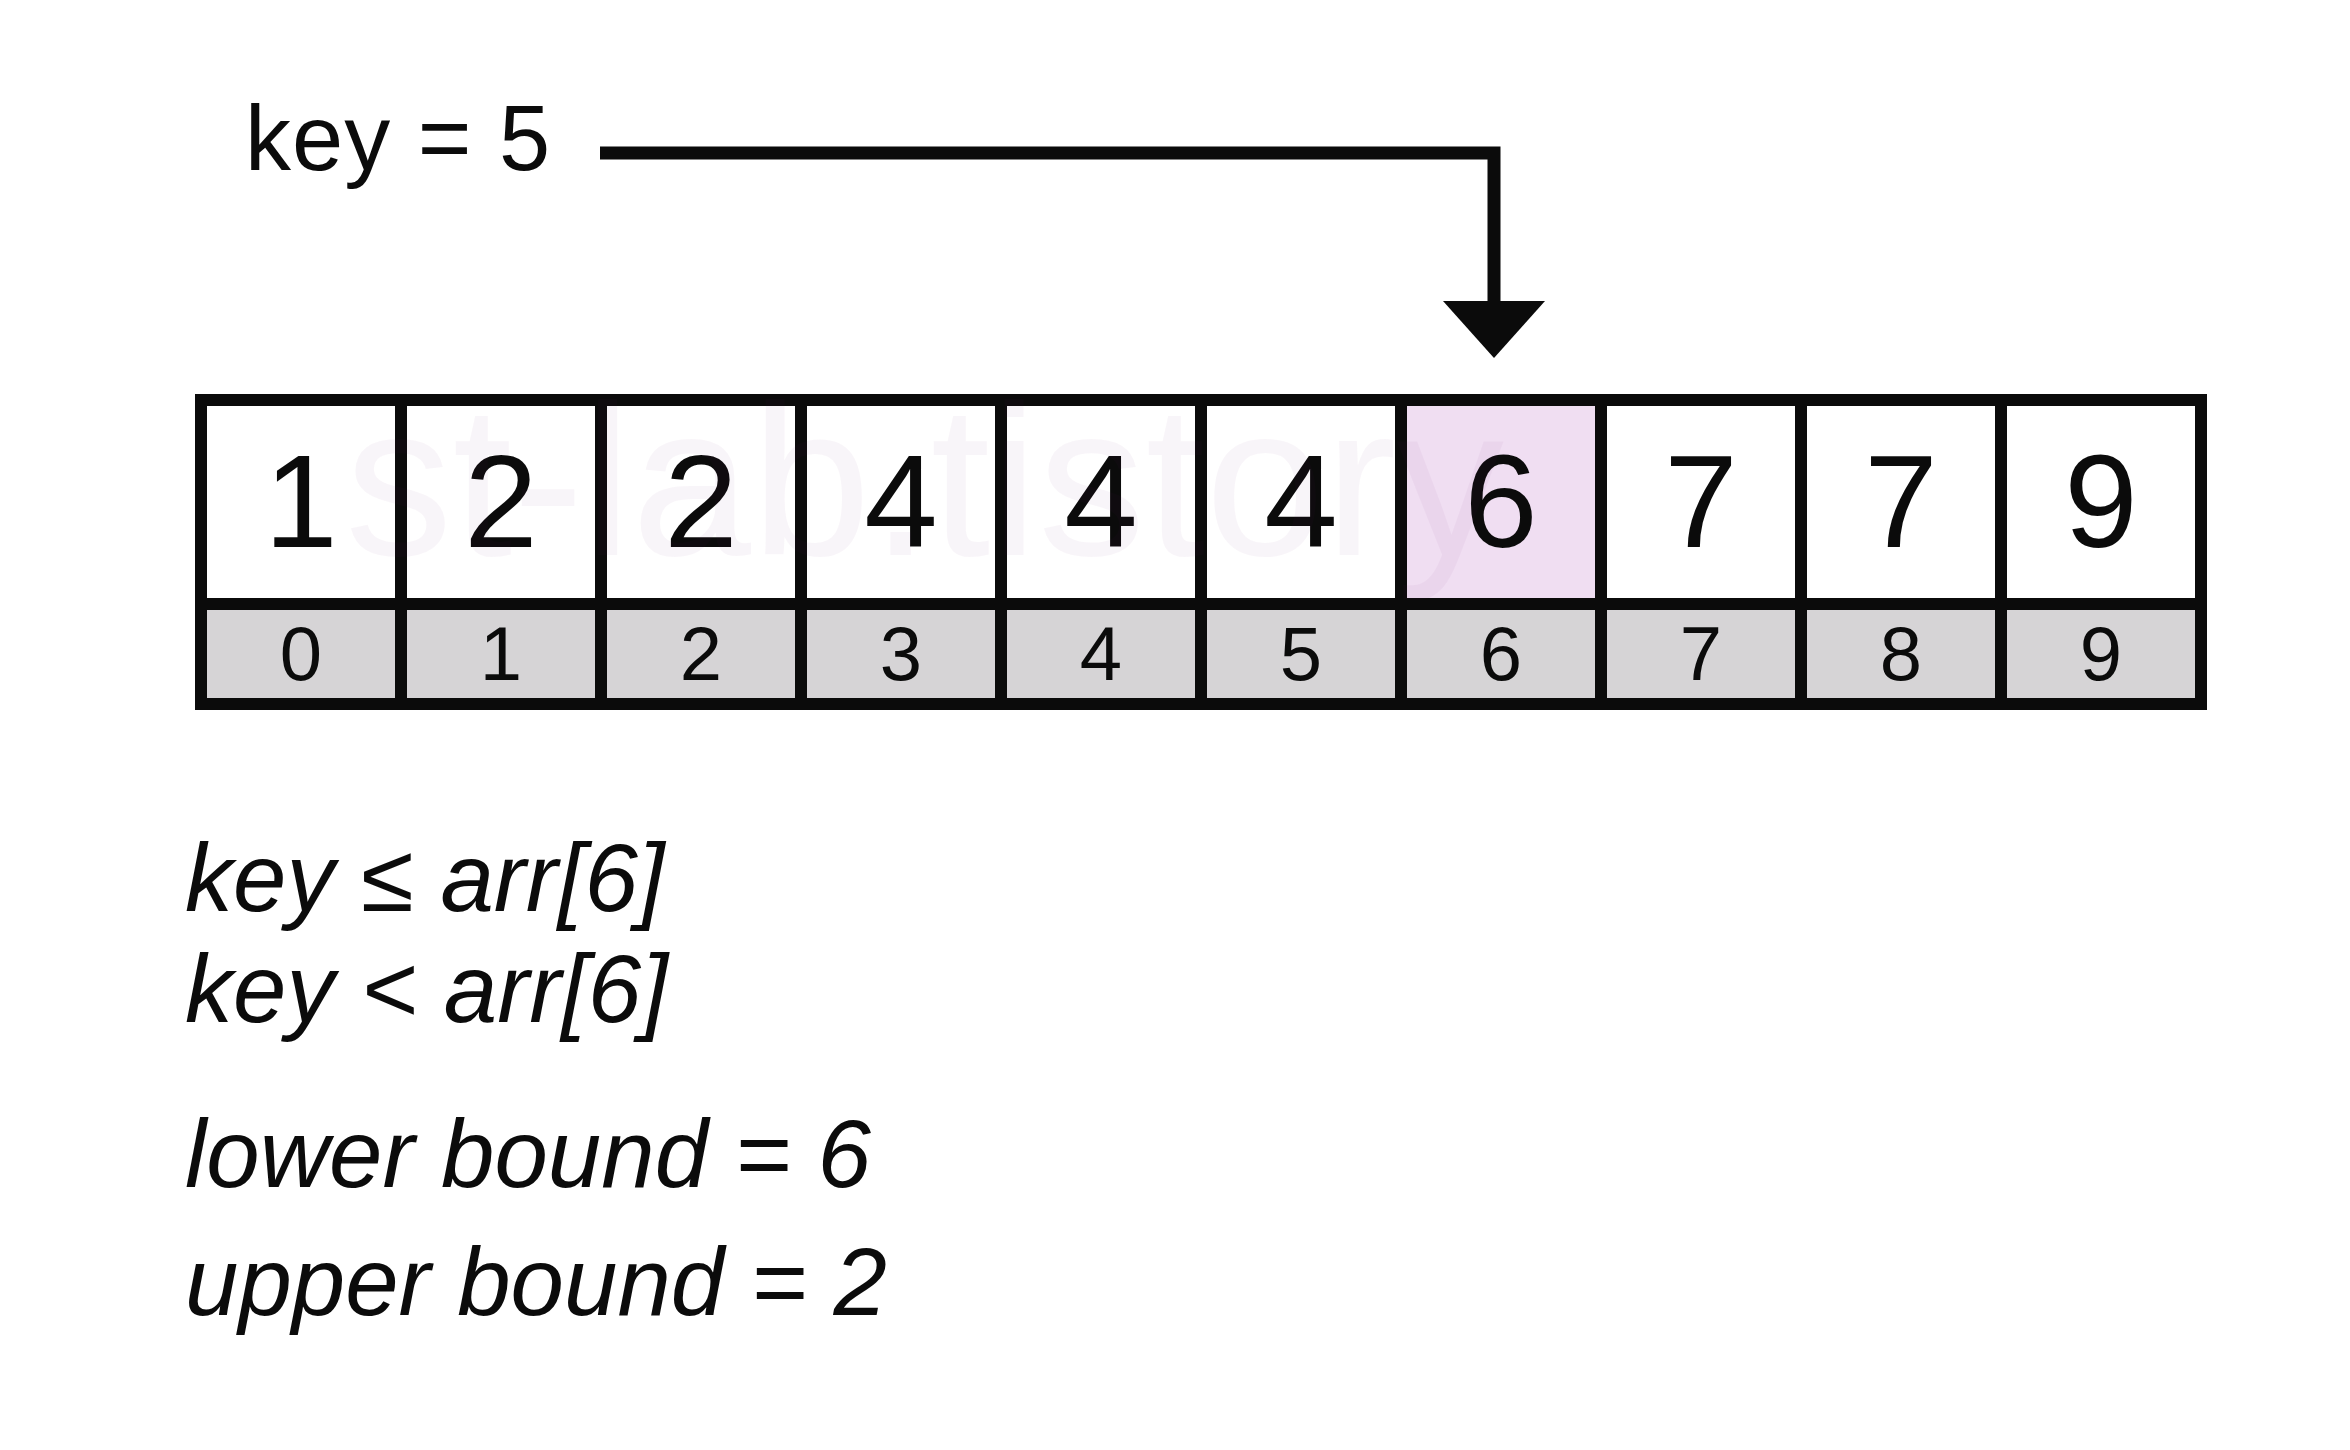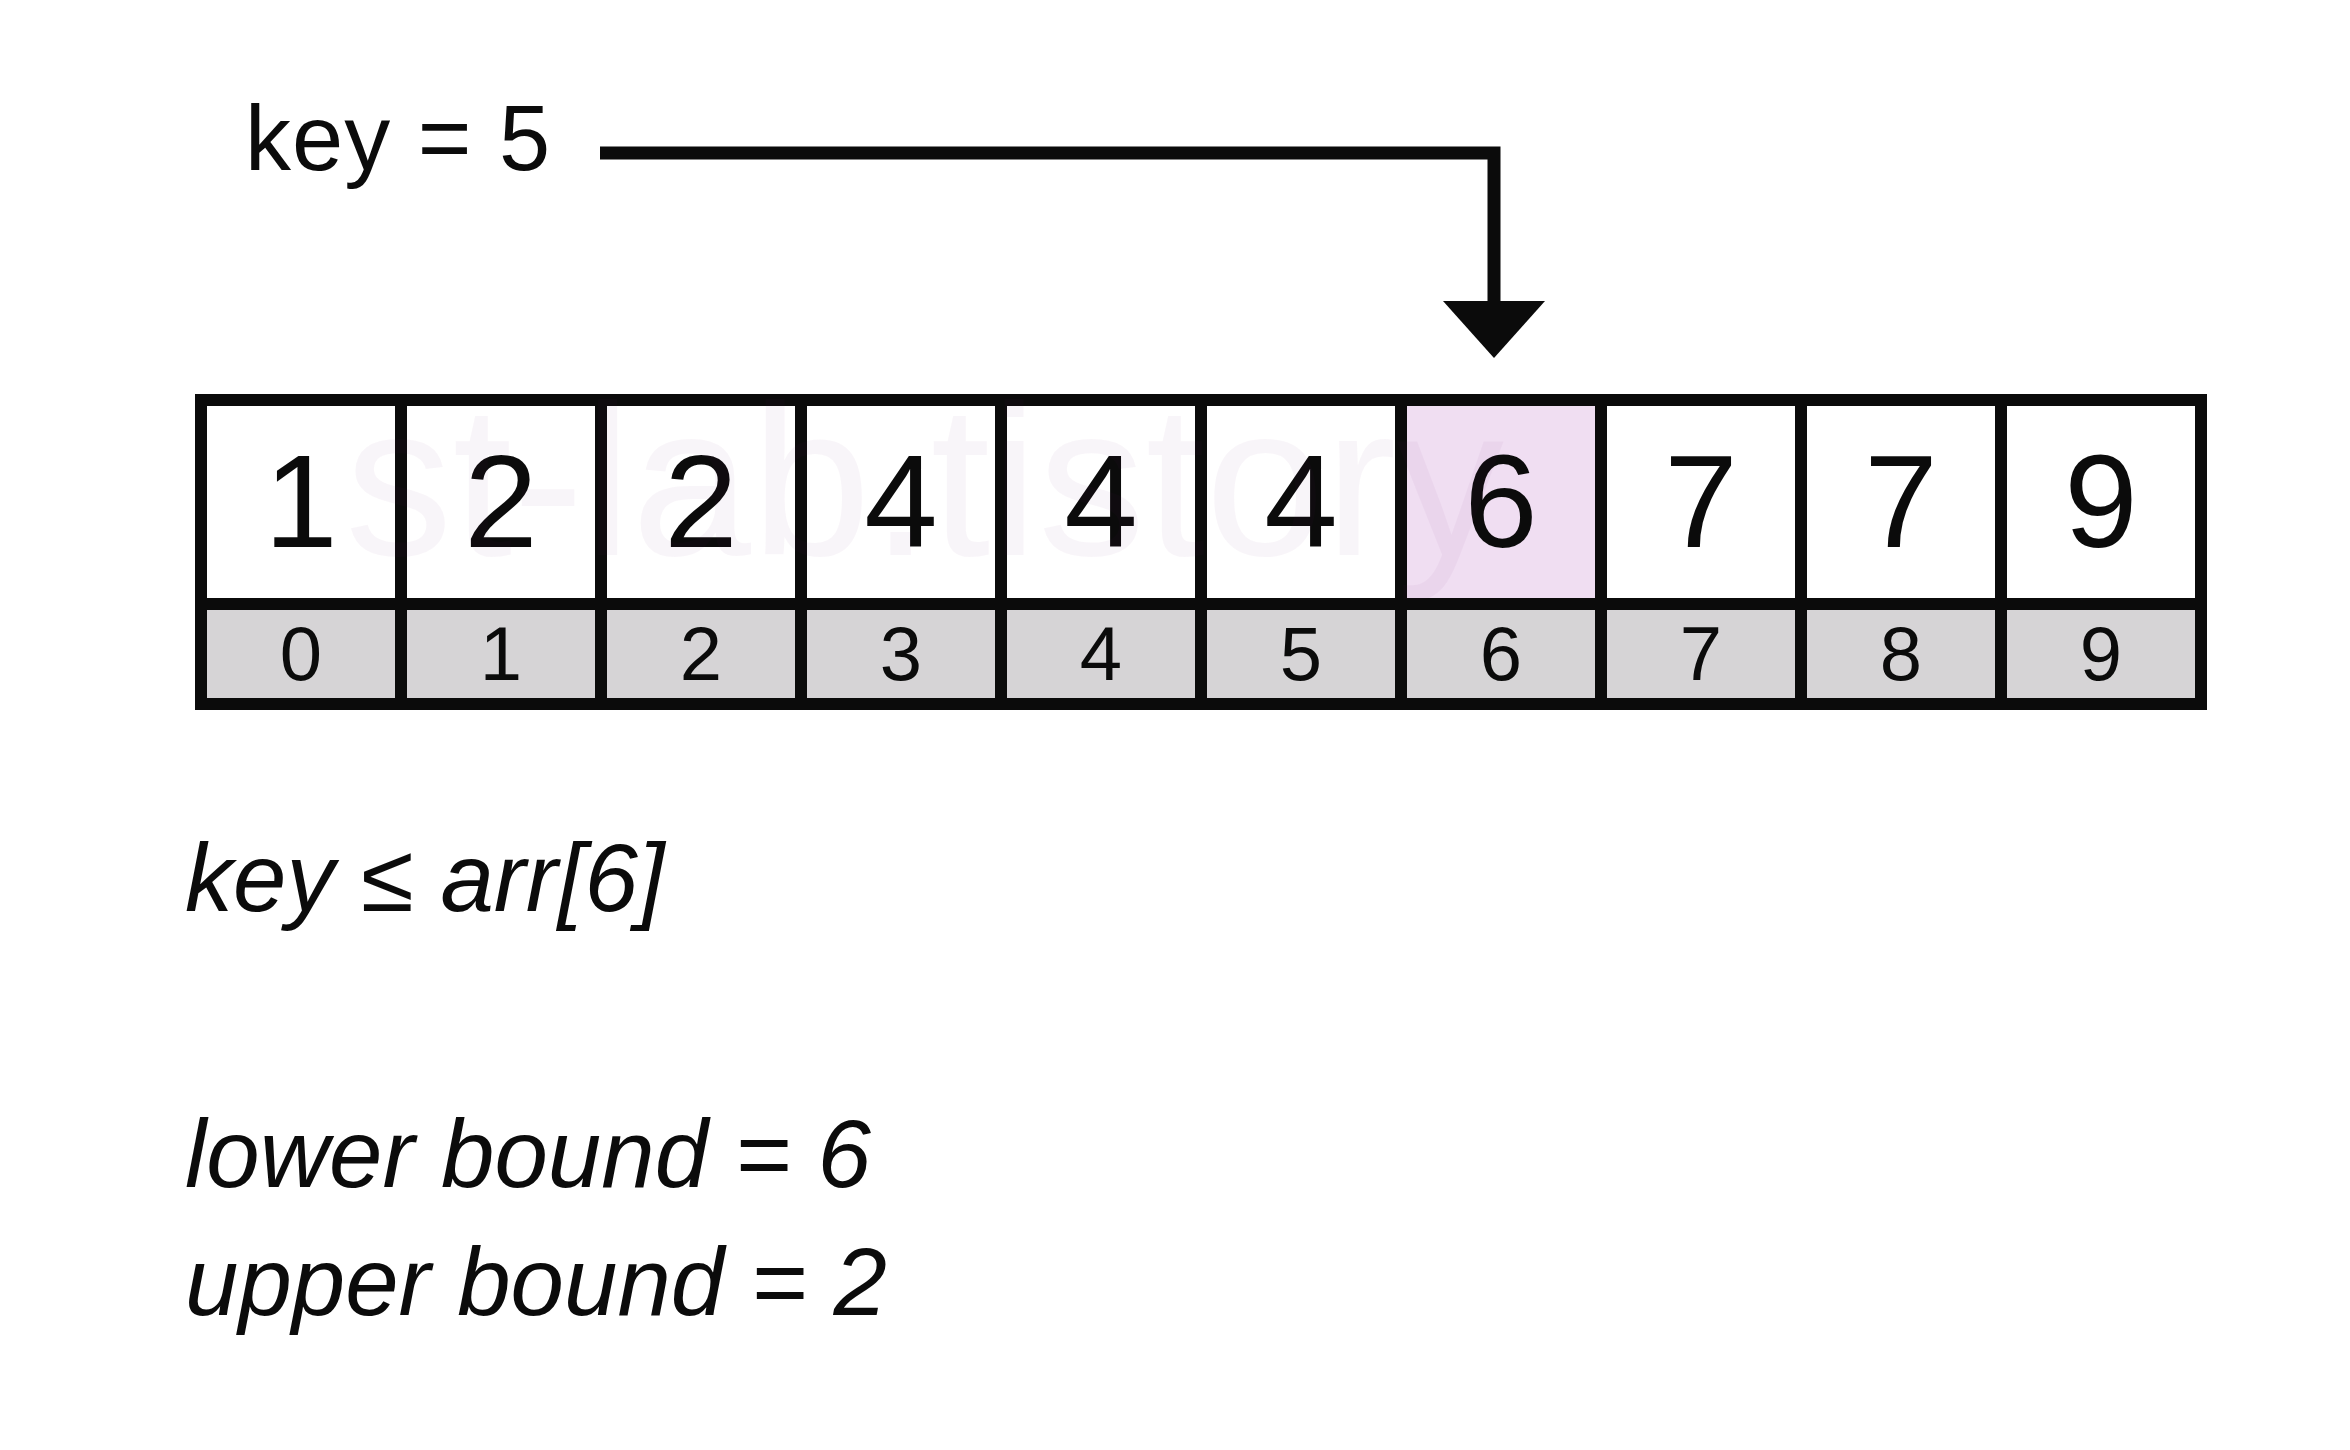--- a/index.html
+++ b/index.html
@@ -141,20 +141,21 @@
     <div class="cell index-cell">6</div>
     <div class="cell index-cell">7</div>
     <div class="cell index-cell">8</div>
     <div class="cell index-cell">9</div>
   </div>
 
   <div class="watermark">st-lab.tistory</div>
 
   <div class="conditions">
     <div class="text-line">key ≤ arr[6]</div>
+    <div class="text-line">key &lt; arr[6]</div>
   </div>
 
   <div class="bounds">
     <div class="text-line">lower bound = 6</div>
     <div class="text-line">upper bound = 2</div>
   </div>
 
 </div>
 
 </body></html>

